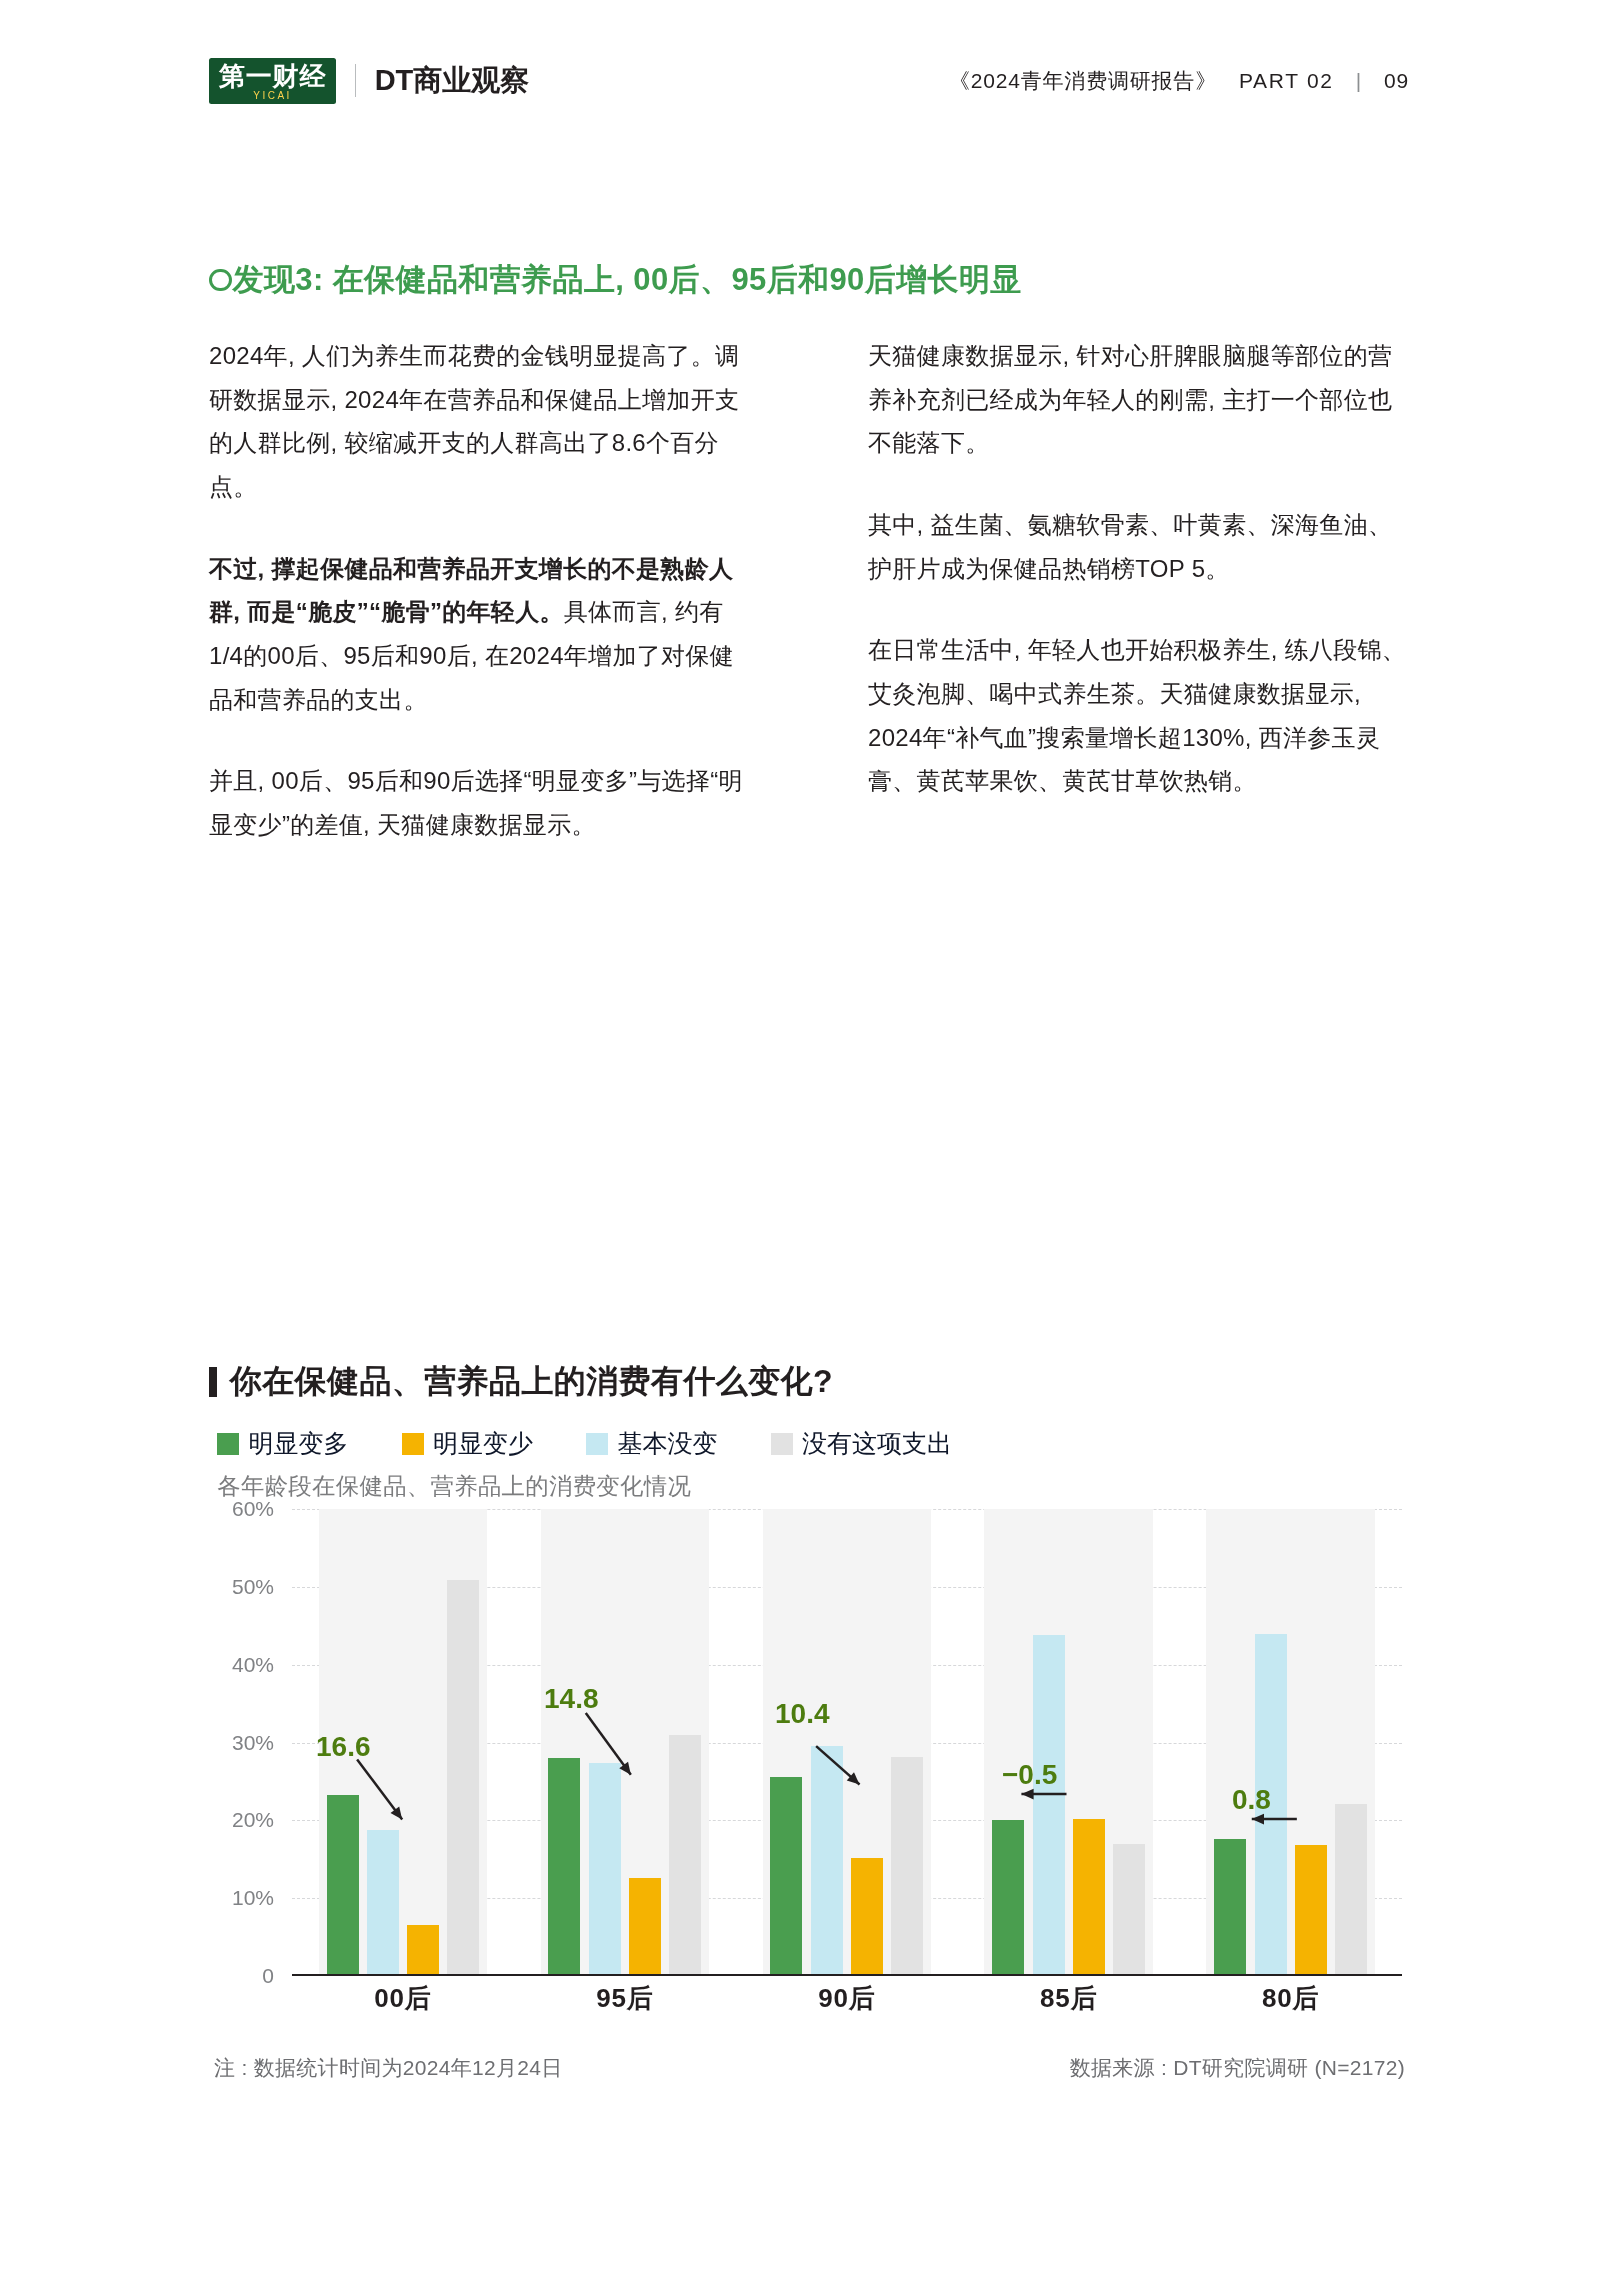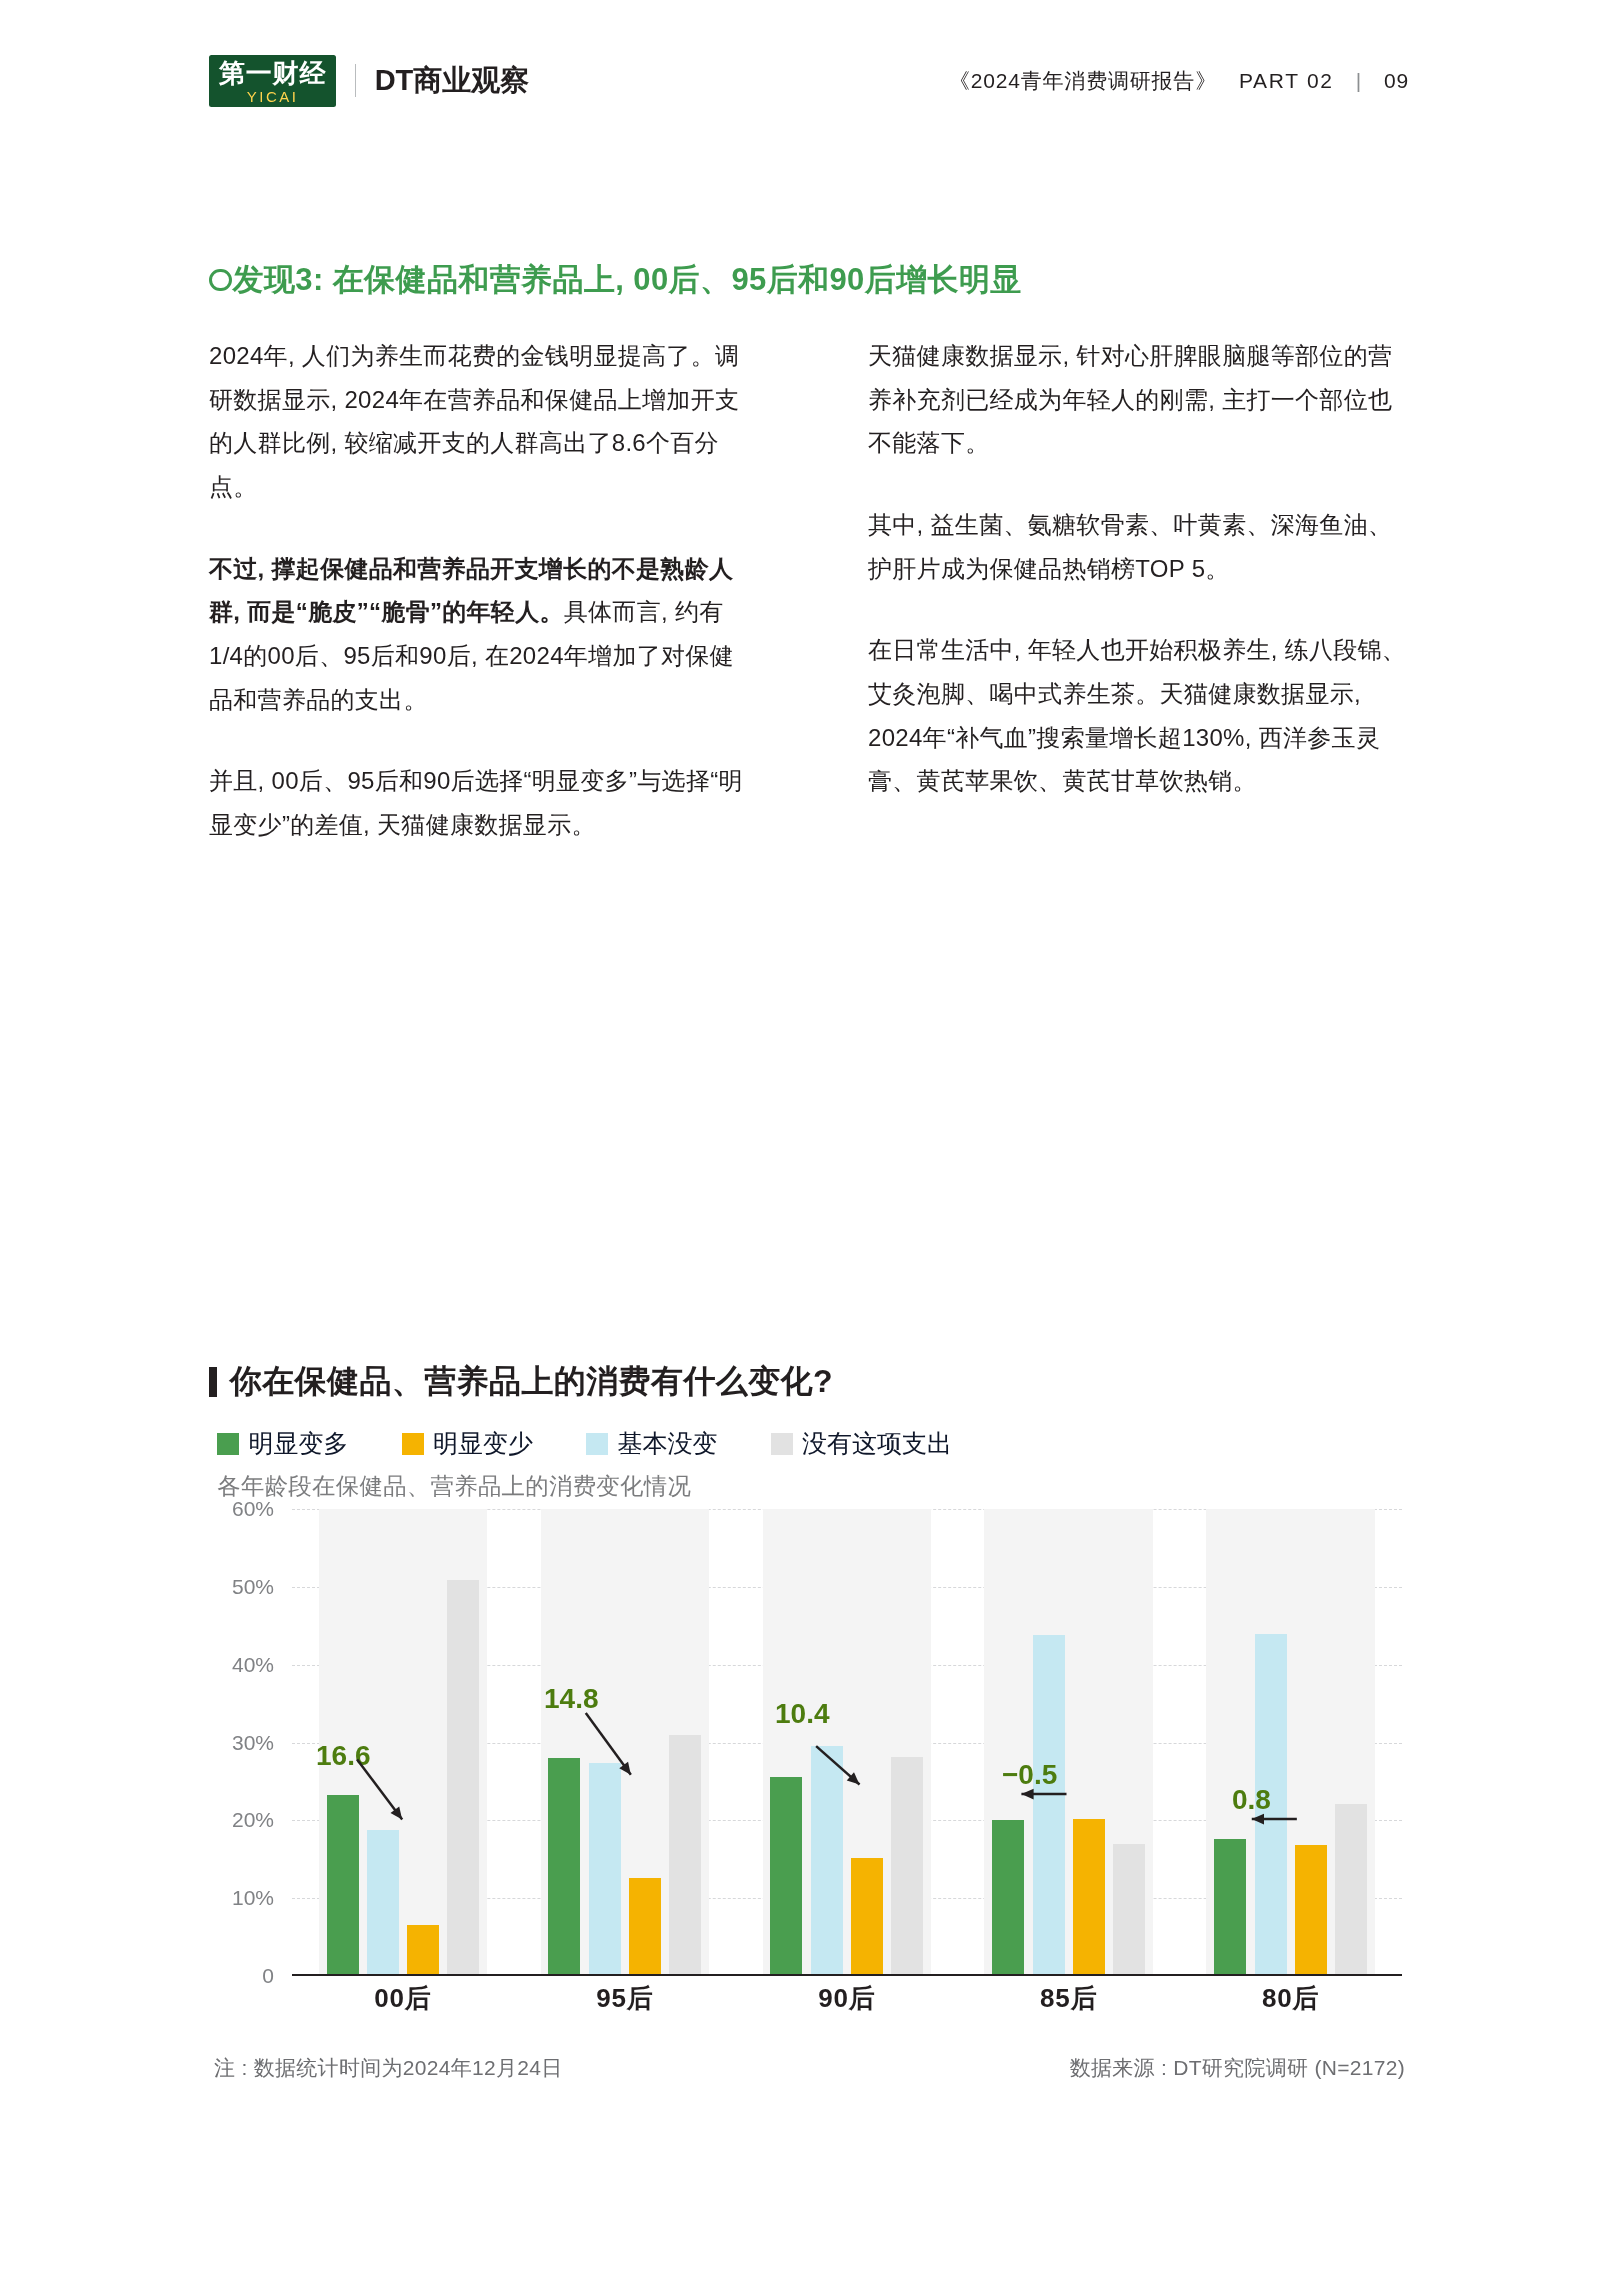--- a/index.html
+++ b/index.html
@@ -48,21 +48,21 @@
     border-radius: 2.5px;
     line-height: 1;
   }
   .logo-yicai .cn {
     font-size: 26px;
     font-weight: bold;
     letter-spacing: 0.8px;
     white-space: nowrap;
   }
   .logo-yicai .en {
-    font-size: 15px;
+    font-size: 10px;
     letter-spacing: 2.5px;
     margin-top: 2.5px;
     color: #ffd34d;
   }
   .logo-div {
     width: 1.7px;
     height: 33px;
     background: #b9bcbe;
   }
   .logo-dt {
@@ -494,21 +494,21 @@
           </div>
         <div class="axis-line"></div>
       </div>
       <div class="x-labels" id="xlabels">
           <div class="x-label">00后</div>
           <div class="x-label">95后</div>
           <div class="x-label">90后</div>
           <div class="x-label">85后</div>
           <div class="x-label">80后</div>
         </div>
-    <div class="ann" style="left: 107px; top: 231px;">16.6</div>
+    <div class="ann" style="left: 107px; top: 222px;">16.6</div>
         <svg class="arrow-svg" width="217" height="167" style="left: 83px; top: 222px;" viewBox="0 0 260 200">
           <line x1="78" y1="34" x2="132" y2="106" stroke="#231f20" stroke-width="3"></line>
           <polygon points="132,106 118.01501237383934,98.22696191337432 128.45367997216434,90.39796121463058" fill="#231f20"></polygon>
         </svg>
         <div class="ann" style="left: 335px; top: 174px;">14.8</div>
         <svg class="arrow-svg" width="217" height="167" style="left: 305px; top: 174px;" viewBox="0 0 260 200">
           <line x1="86" y1="36" x2="140" y2="110" stroke="#231f20" stroke-width="3"></line>
           <polygon points="140,110 126.1180337375371,102.0444351119583 136.65836022958482,94.35284550965322" fill="#231f20"></polygon>
         </svg>
         <div class="ann" style="left: 566px; top: 189px;">10.4</div>

